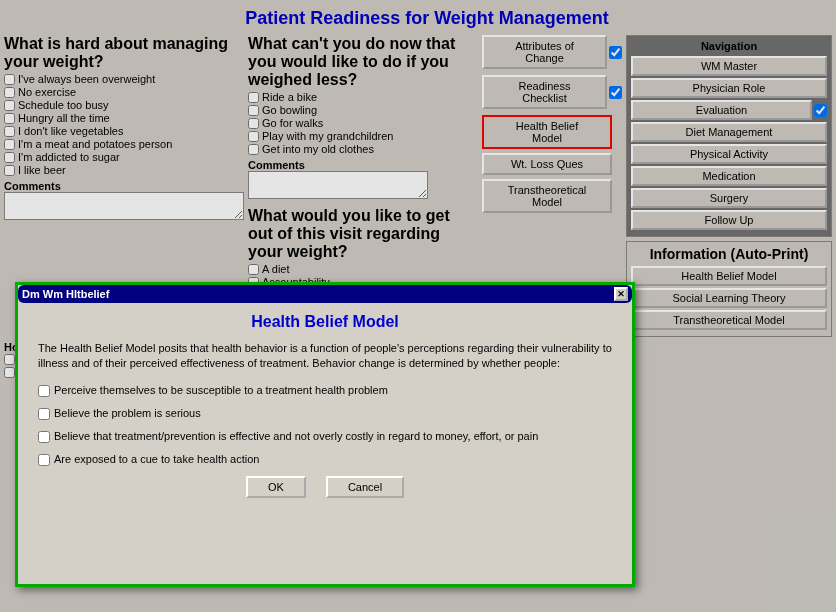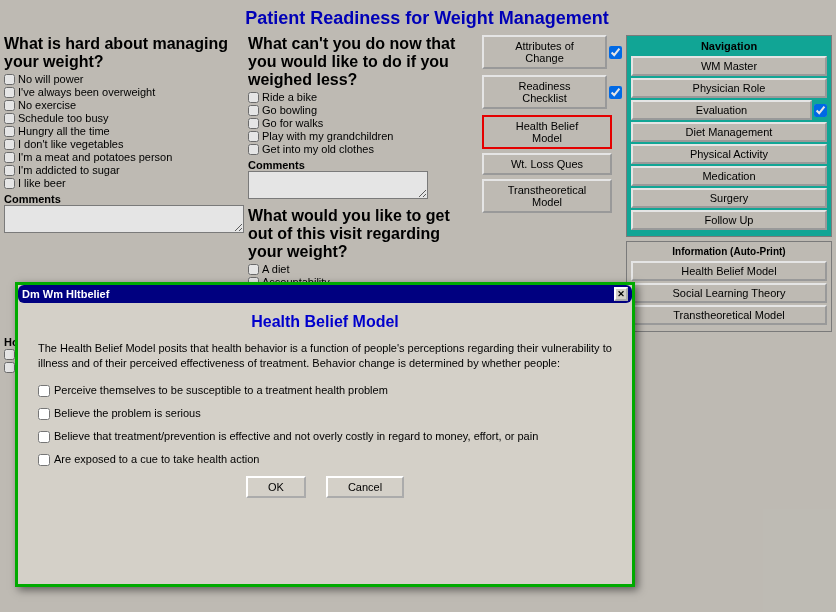--- a/index.html
+++ b/index.html
@@ -62,21 +62,21 @@
       margin-bottom: 1px;
     }
     .checkbox-item input[type="checkbox"] {
       width: 11px;
       height: 11px;
       margin: 0;
     }
     .nav-section {
       border: 1px solid #888;
       padding: 4px;
-      background: #14b8a6;
+      background: #737373;
     }
     .nav-title {
       text-align: center;
       font-weight: bold;
       font-size: 11px;
       margin-bottom: 4px;
     }
     .nav-btn {
       display: block;
       width: 100%;
@@ -115,21 +115,21 @@
     }
     .info-section {
       border: 1px solid #888;
       padding: 4px;
       background: #d4d0c8;
       margin-top: 4px;
     }
     .info-title {
       text-align: center;
       font-weight: bold;
-      font-size: 10px;
+      font-size: 14px;
       margin-bottom: 4px;
     }
     .comments-label {
       font-weight: bold;
       font-size: 11px;
       margin-top: 4px;
     }
     .comments-box {
       width: 100%;
       height: 28px;
@@ -243,24 +243,20 @@
 <body>
 
 <div class="main-window">
 
   <div class="page-title">Patient Readiness for Weight Management</div>
 
   <div class="content-area">
 
     <div class="left-panel">
       <div class="section-label">What is hard about managing your weight?</div>
-      <div class="checkbox-item">
-        <input type="checkbox" style="">
-        <span>No will power</span>
-      </div>
       <div class="checkbox-item">
         <input type="checkbox" style="">
         <span>I've always been overweight</span>
       </div>
       <div class="checkbox-item">
         <input type="checkbox" style="">
         <span>No exercise</span>
       </div>
       <div class="checkbox-item">
         <input type="checkbox" style="">

